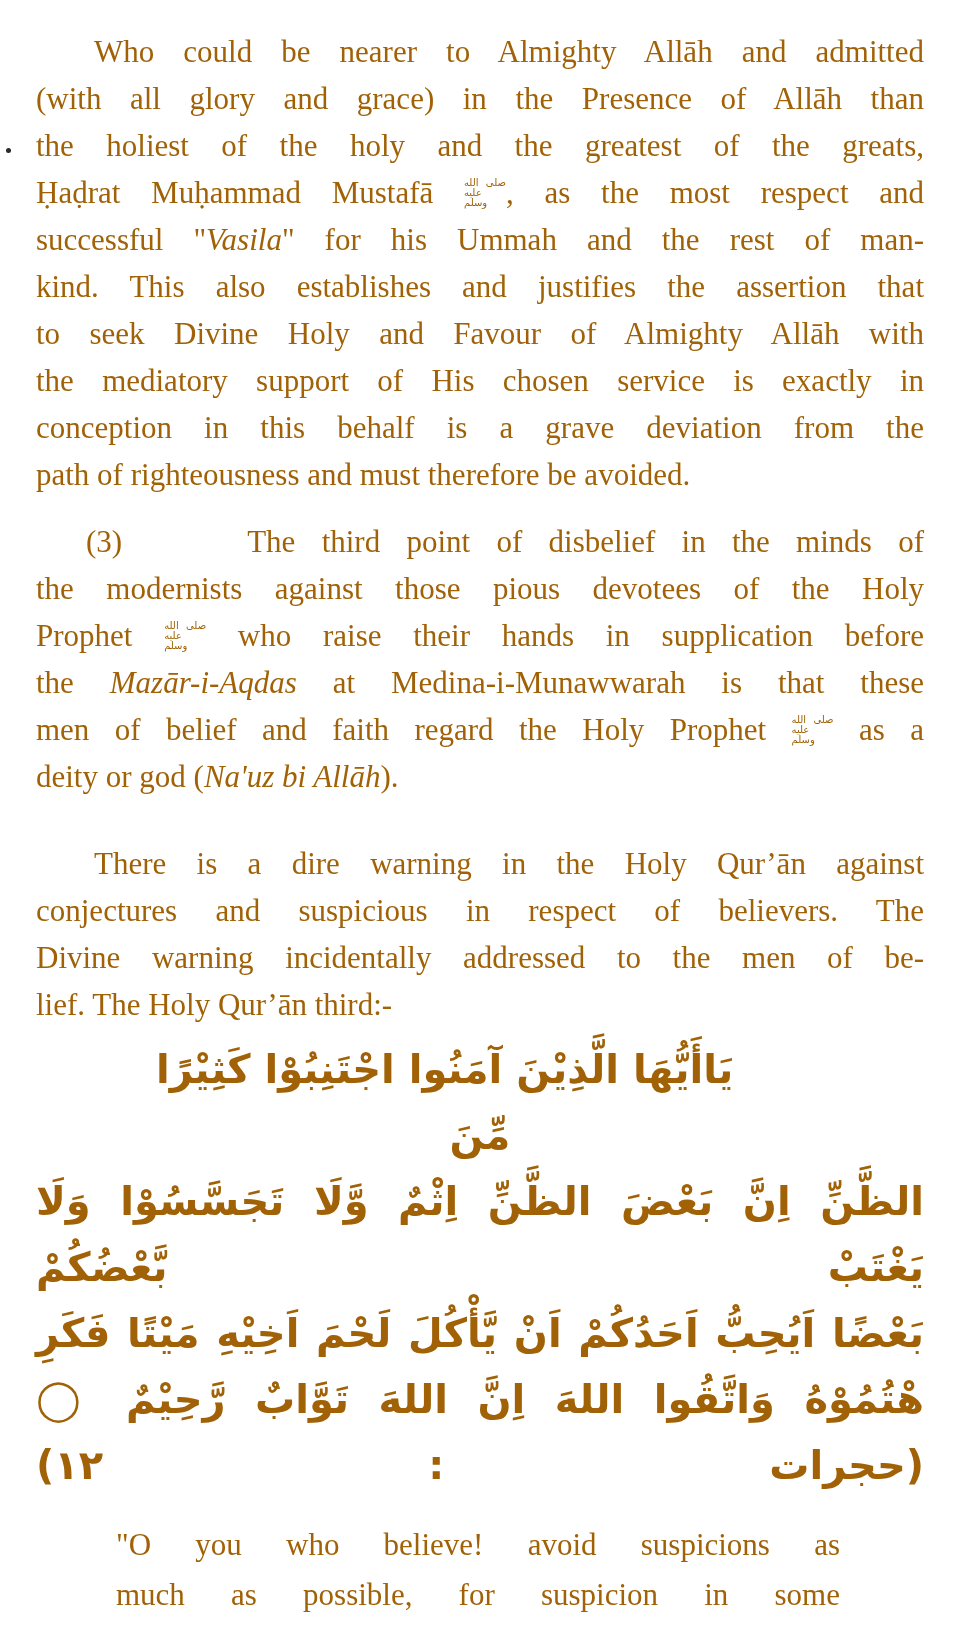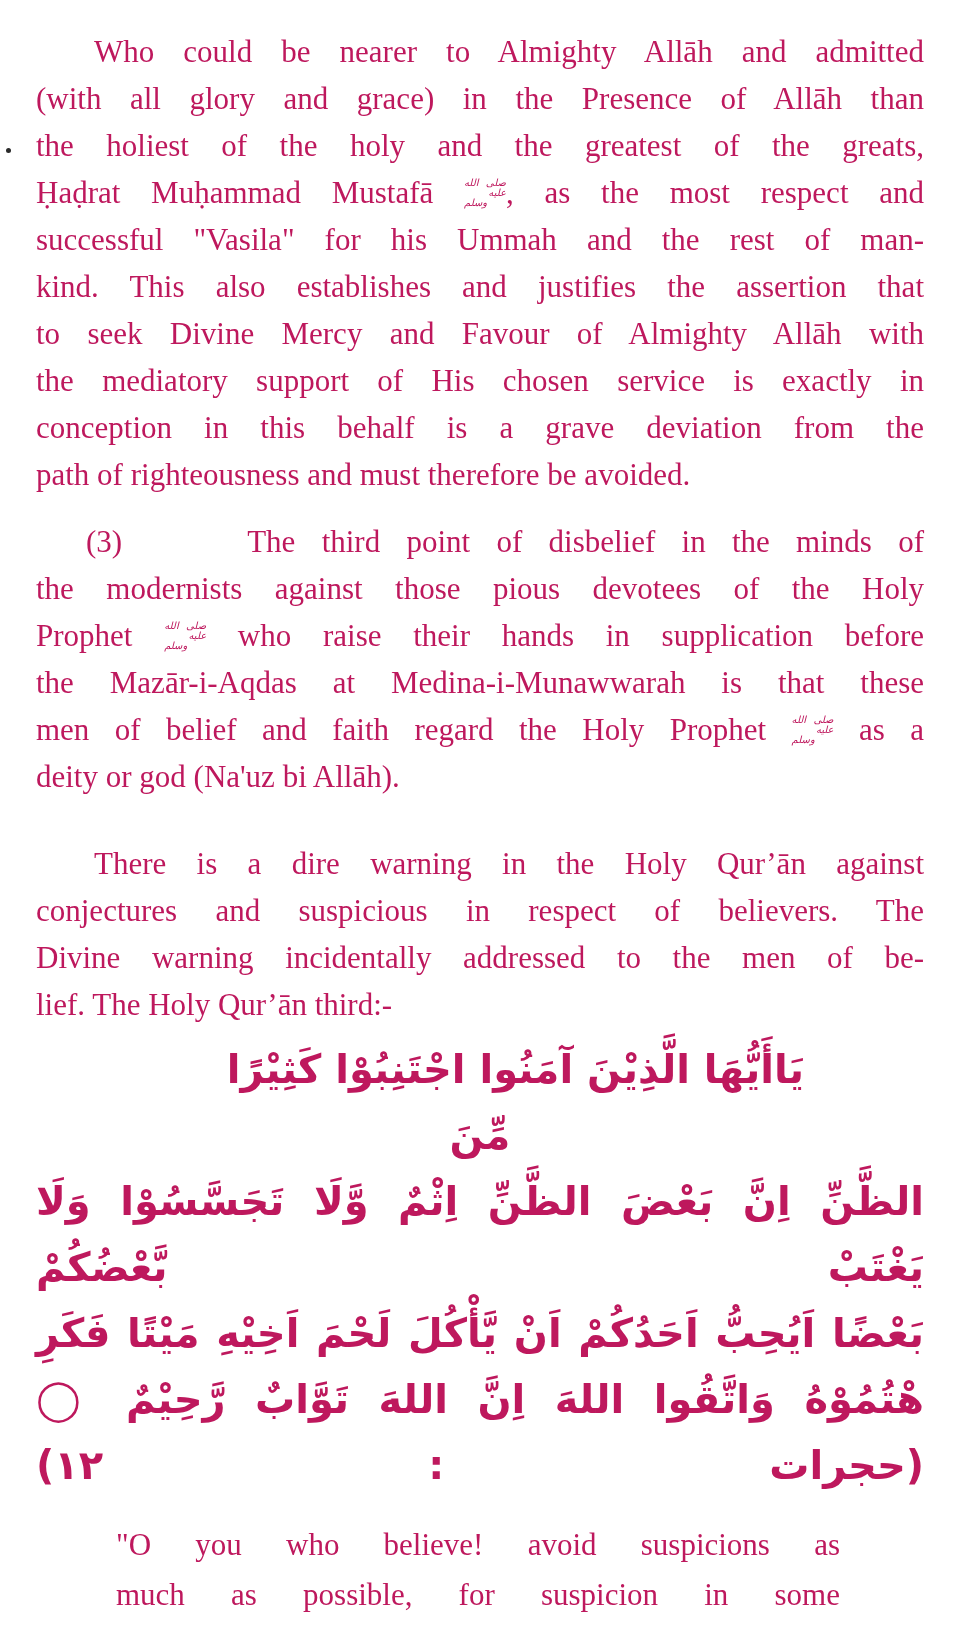--- a/index.html
+++ b/index.html
@@ -1,61 +1,60 @@
 <!DOCTYPE html>
 <html><head>
 <meta charset="utf-8">
 <style>
   html,body{margin:0;padding:0;background:#e8e8e8;}
   .page{
     position:relative;
     width:960px;height:1629px;
     margin:0 auto;
     background:#ffffff;
-    color:#be185d;
+    color:#a16207;
     font-family:"Liberation Serif","DejaVu Serif",serif;
     overflow:hidden;
   }
   .content{margin:0 36px;}
   .para{margin:0;}
   .para .line{
     font-size:31px;
     line-height:47px;
     text-align:justify;
     text-align-last:justify;
     white-space:normal;
   }
   .para .line.first.indent{text-indent:58px;}
   .para .line.last{text-align-last:left;}
   .p1{margin-top:28px;}
   .p2{margin-top:20px;}
   .p3{margin-top:40px;}
-  .italic{}
+  .italic{font-style:italic;}
   .spacer{display:inline-block;height:1px;}
   .saw{
     display:inline-block;
     vertical-align:middle;
-    text-align:right;
+    text-align:left;
     font-family:"DejaVu Sans",sans-serif;
     font-size:10px;
     line-height:10px;
     width:42px;
     transform:translateY(-3px);
-    font-style:italic;
   }
   .quran{margin-top:8px;direction:rtl;}
   .q-line{
     font-family:"DejaVu Sans",sans-serif;
     font-weight:700;
     font-size:40px;
     line-height:66px;
     text-align:justify;
     text-align-last:justify;
   }
-  .q-line.q-first{text-align:right;text-align-last:center;padding:0 120px;}
+  .q-line.q-first{text-align:left;text-align-last:center;padding:0 120px;}
   .translation{margin:22px 84px 0 80px;}
   .translation .line{
     font-size:31px;
     line-height:50px;
     text-align:justify;
     text-align-last:justify;
   }
   .speck{
     position:absolute;
     left:6px;top:148px;
@@ -70,21 +69,21 @@
   <div class="speck"></div>
   <div class="content">
     <div id="paras">
         <div class="para p1">
           <div class="line first indent"><span>Who could be nearer to Almighty Allāh and admitted</span></div>
           <div class="line"><span>(with all glory and grace) in the Presence of Allāh than</span></div>
           <div class="line"><span>the holiest of the holy and the greatest of the greats,</span></div>
           <div class="line"><span>Ḥaḍrat Muḥammad Mustafā </span><span class="saw"><div>صلى الله</div><div>عليه وسلم</div></span><span>, as the most respect and</span></div>
           <div class="line"><span>successful "</span><span class="italic">Vasila</span><span>" for his Ummah and the rest of man-</span></div>
           <div class="line"><span>kind. This also establishes and justifies the assertion that</span></div>
-          <div class="line"><span>to seek Divine Mercy and Favour of Almighty Allāh with</span></div>
+          <div class="line"><span>to seek Divine Holy and Favour of Almighty Allāh with</span></div>
           <div class="line"><span>the mediatory support of His chosen service is exactly in</span></div>
           <div class="line"><span>conception in this behalf is a grave deviation from the</span></div>
           <div class="line last"><span>path of righteousness and must therefore be avoided.</span></div>
         </div>
         <div class="para p2">
           <div class="line first"><span class="spacer" style="width: 50px;"></span><span>(3)</span><span class="spacer" style="width: 125px;"></span><span>The third point of disbelief in the minds of</span></div>
           <div class="line"><span>the modernists against those pious devotees of the Holy</span></div>
           <div class="line"><span>Prophet </span><span class="saw"><div>صلى الله</div><div>عليه وسلم</div></span><span> who raise their hands in supplication before</span></div>
           <div class="line"><span>the </span><span class="italic">Mazār-i-Aqdas</span><span> at Medina-i-Munawwarah is that these</span></div>
           <div class="line"><span>men of belief and faith regard the Holy Prophet </span><span class="saw"><div>صلى الله</div><div>عليه وسلم</div></span><span> as a</span></div>

